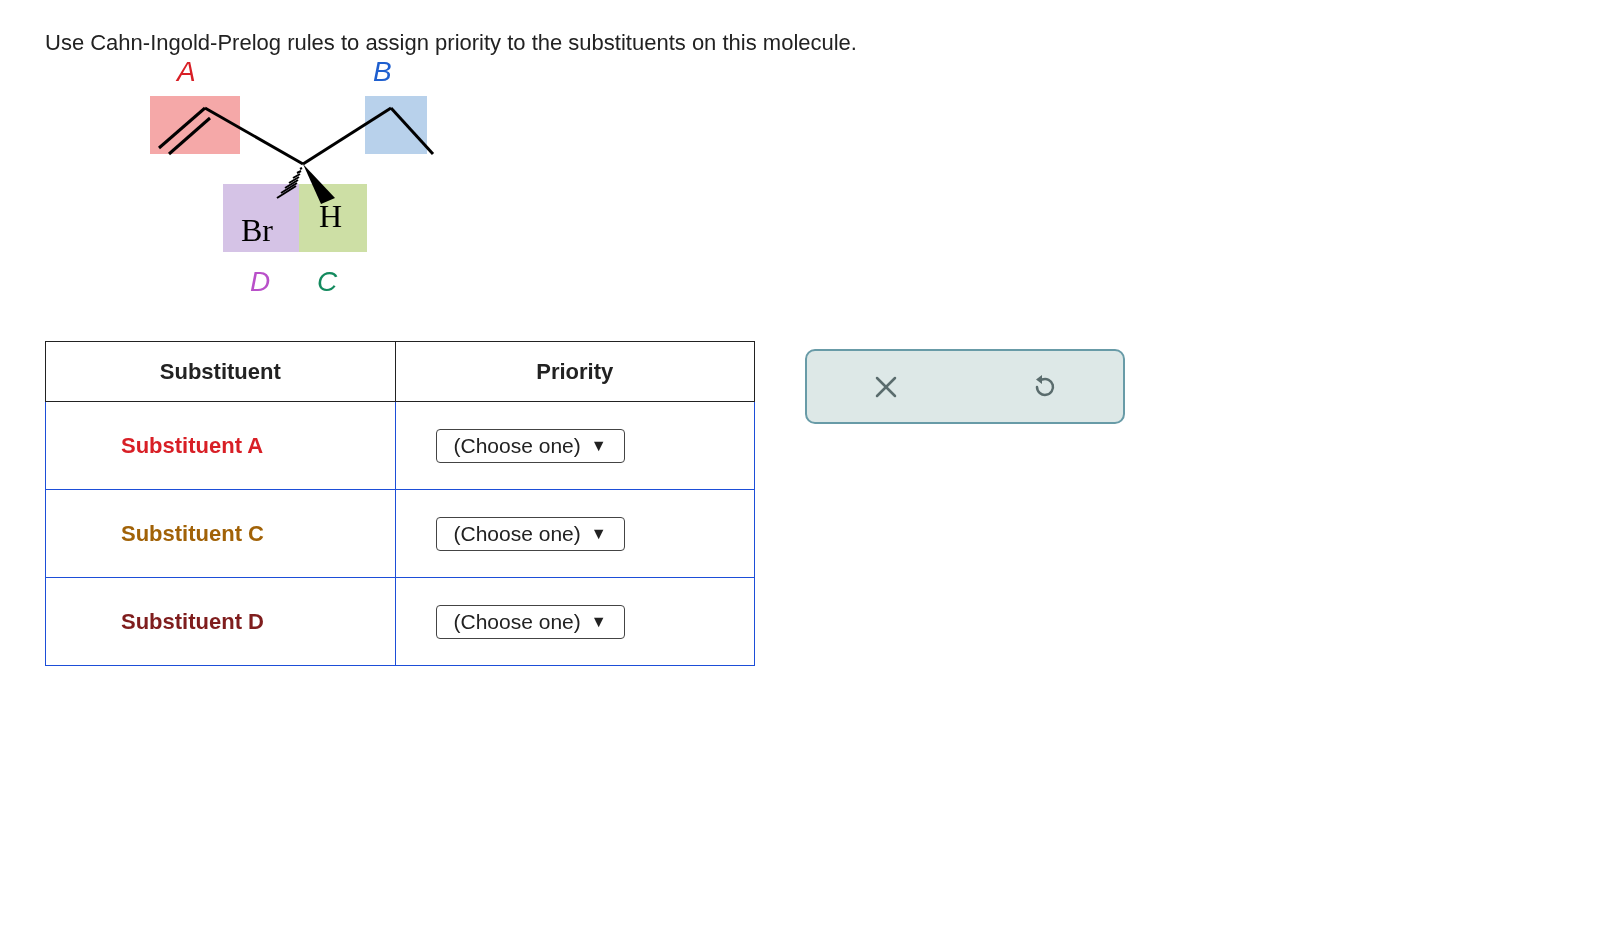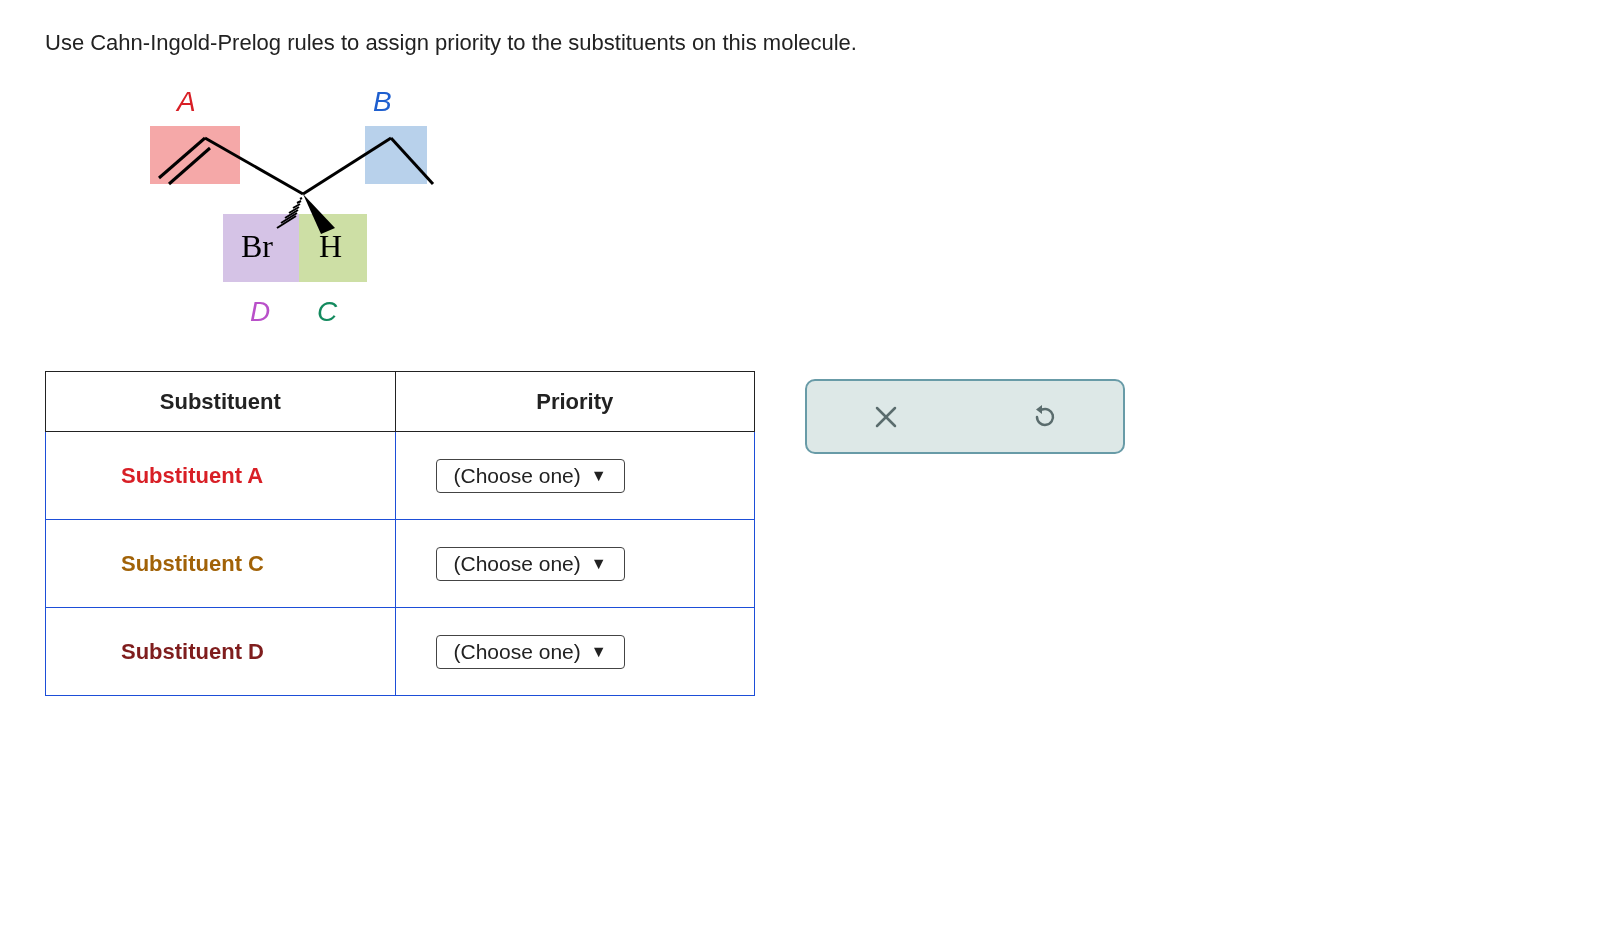--- a/index.html
+++ b/index.html
@@ -9,21 +9,20 @@
     }
     body {
       font-family: Verdana, Geneva, sans-serif;
       background: #fff;
       padding: 30px 45px;
       color: #222;
     }
     .question-text {
       font-size: 22px;
       color: #222;
-      margin-bottom: 30px;
     }
     .molecule-container {
       position: relative;
       width: 320px;
       height: 250px;
       margin-left: 80px;
       margin-bottom: 35px;
     }
     .label-a {
       position: absolute;
@@ -92,21 +91,21 @@
       top: 128px;
       width: 68px;
       height: 68px;
     }
     .atom-br {
       position: absolute;
       font-size: 32px;
       font-family: "Times New Roman", serif;
       color: #000;
       left: 116px;
-      top: 142px;
+      top: 156px;
     }
     .atom-h {
       position: absolute;
       font-size: 32px;
       font-family: "Times New Roman", serif;
       color: #000;
       left: 194px;
       top: 142px;
     }
     .bond-svg {

